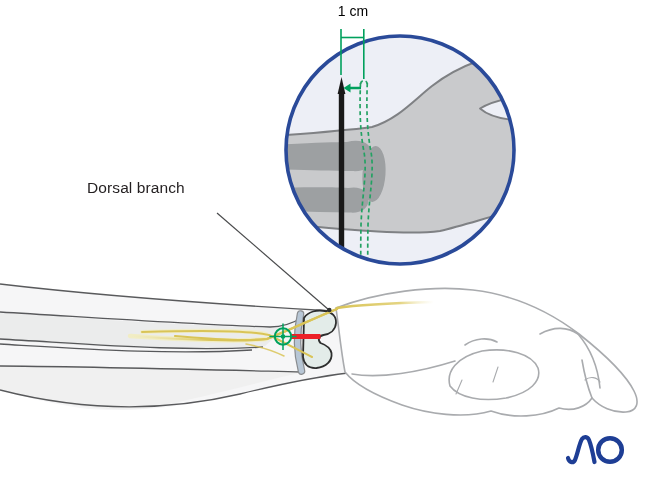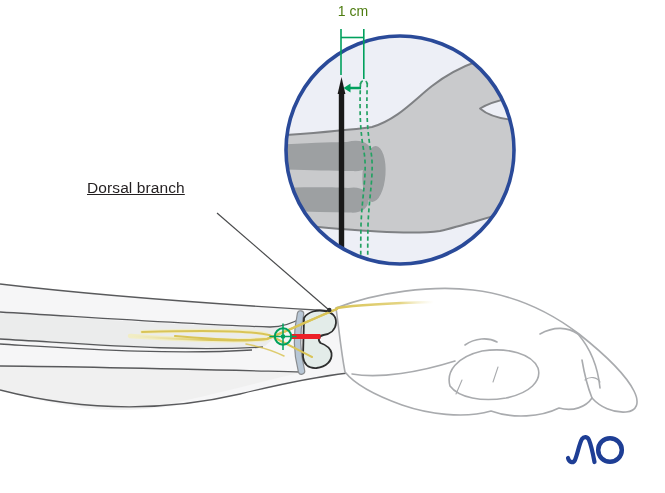--- a/index.html
+++ b/index.html
@@ -11,26 +11,26 @@
     overflow:hidden;
   }
   #artwork{position:absolute;left:0;top:0;}
   .txt-label{
     position:absolute;
     color:#231f20;
     font-size:15.5px;
     line-height:19px;
     letter-spacing:.1px;
   }
-  #nerve-label{left:87px;top:178px;text-decoration:underline;}
+  #nerve-label{left:87px;top:178px;}
   #measure-label{
     position:absolute;
     left:322px;top:3px;width:62px;
     text-align:center;
-    color:#4d7c0f;
+    color:#000000;
     font-size:14px;
     font-weight:400;
   }
 </style>
 </head>
 <body>
 
 <div id="figure">
 
   <svg id="artwork" width="665" height="493" viewBox="0 0 665 493">

